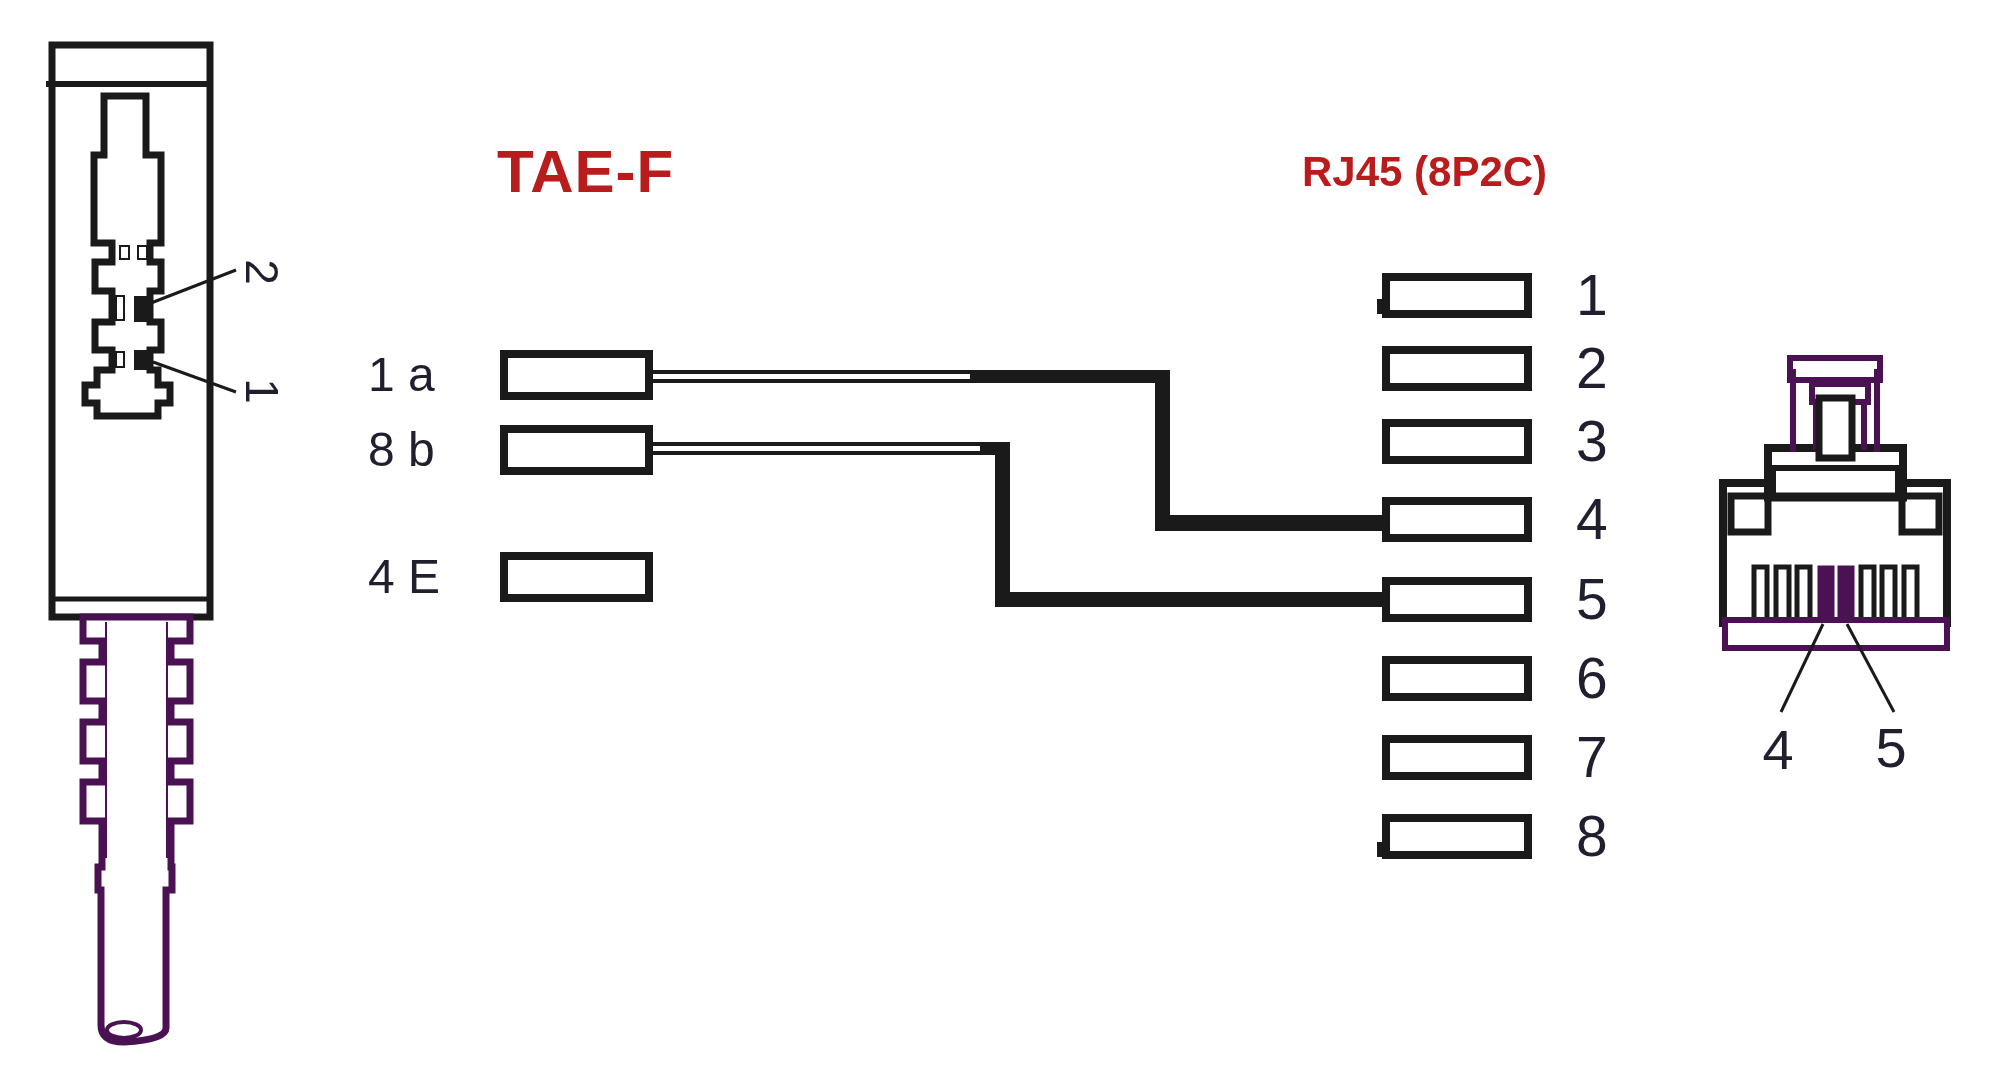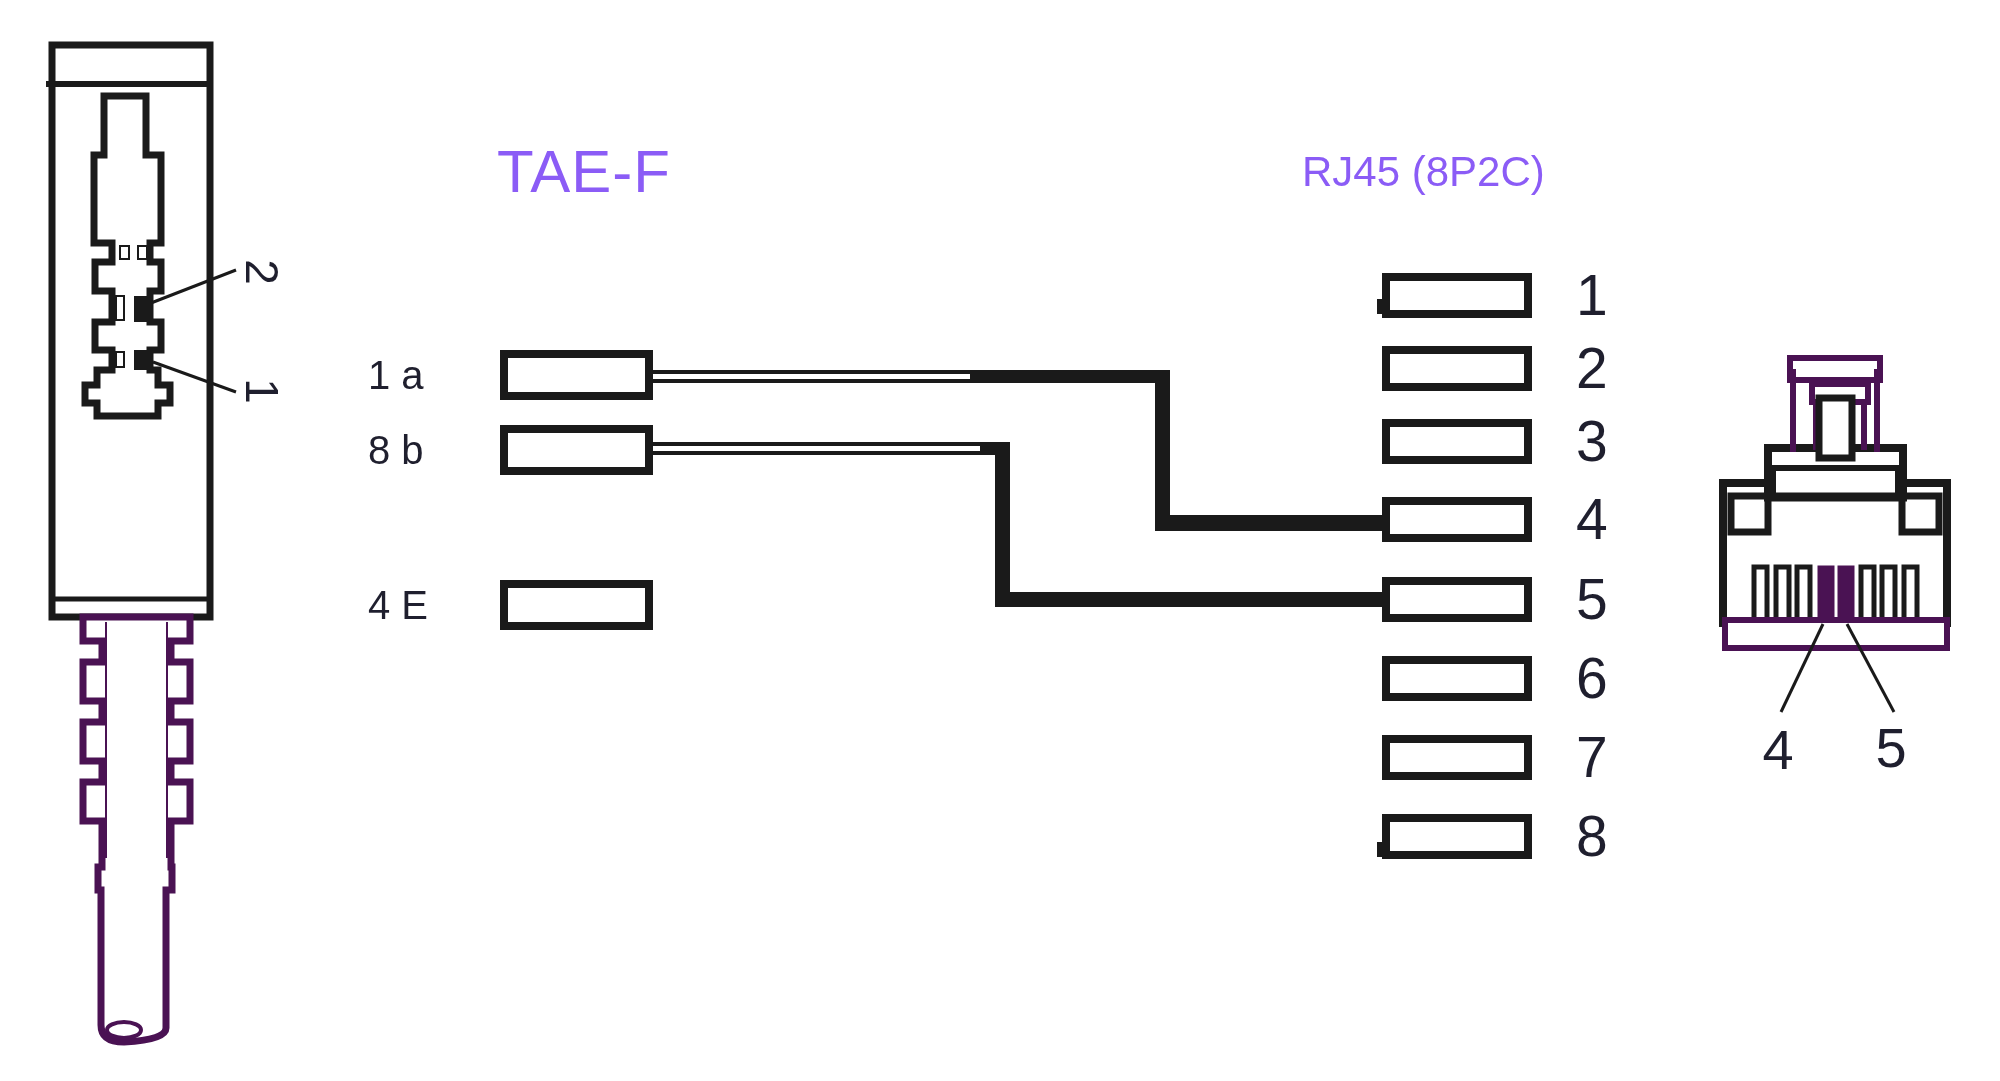--- a/index.html
+++ b/index.html
@@ -2,29 +2,29 @@
 <html><head>
 <meta charset="utf-8">
 <style>
   html,body{margin:0;padding:0;background:#fff;}
   .canvas{
     position:relative;width:2000px;height:1081px;background:#ffffff;overflow:hidden;
     font-family:"Liberation Sans",sans-serif;color:#1f1f2e;
   }
   .canvas *{box-sizing:border-box;}
   
-  .col-title{position:absolute;white-space:nowrap;font-weight:400;color:#8b5cf6;}
+  .col-title{position:absolute;white-space:nowrap;font-weight:700;color:#b91c1c;}
   .tae-title{left:497px;top:141px;font-size:60px;line-height:62px;letter-spacing:1px;}
   .rj45-title{left:1302px;top:138px;font-size:42px;line-height:68px;letter-spacing:0px;}
   
   .pin-row{position:absolute;left:0;width:2000px;}
   .tae-row{height:50px;}
   .rj45-row{height:45px;}
   .tae-pin-label{position:absolute;left:368px;top:0;width:130px;height:50px;
-    line-height:50px;font-size:40px;letter-spacing:0px;}
+    line-height:50px;font-size:48px;letter-spacing:0px;}
   .tae-pin-box{position:absolute;left:500px;top:0;width:153px;height:50px;
     border:8px solid #1a1a1a;background:#fff;}
   .rj45-pin-box{position:absolute;left:1382px;top:0;width:150px;height:45px;
     border:8px solid #1a1a1a;background:#fff;}
   .rj45-pin-num{position:absolute;left:1576px;top:-8px;width:70px;height:60px;
     line-height:60px;font-size:57px;}
   .pin-nub{position:absolute;left:1371px;width:13px;height:15px;background:#1a1a1a;}
   .nub-1{top:18px;} .nub-8{top:20px;}
   
   .wire{position:absolute;background:#1a1a1a;}
@@ -82,21 +82,21 @@
   <div class="col-title rj45-title">RJ45 (8P2C)</div>
 
   <div class="pin-row tae-row" style="top:350px">
     <span class="tae-pin-label">1 a</span>
     <div class="tae-pin-box"></div>
   </div>
   <div class="pin-row tae-row" style="top:425px">
     <span class="tae-pin-label">8 b</span>
     <div class="tae-pin-box"></div>
   </div>
-  <div class="pin-row tae-row" style="top:580px">
+  <div class="pin-row tae-row" style="top:552px">
     <span class="tae-pin-label">4 E</span>
     <div class="tae-pin-box"></div>
   </div>
 
   <div class="wire-outlined wa-out"></div>
   <div class="wire wa-solid"></div>
   <div class="wire wa-v"></div>
   <div class="wire wa-h2"></div>
   <div class="wire-outlined wb-out"></div>
   <div class="wire wb-solid"></div>

